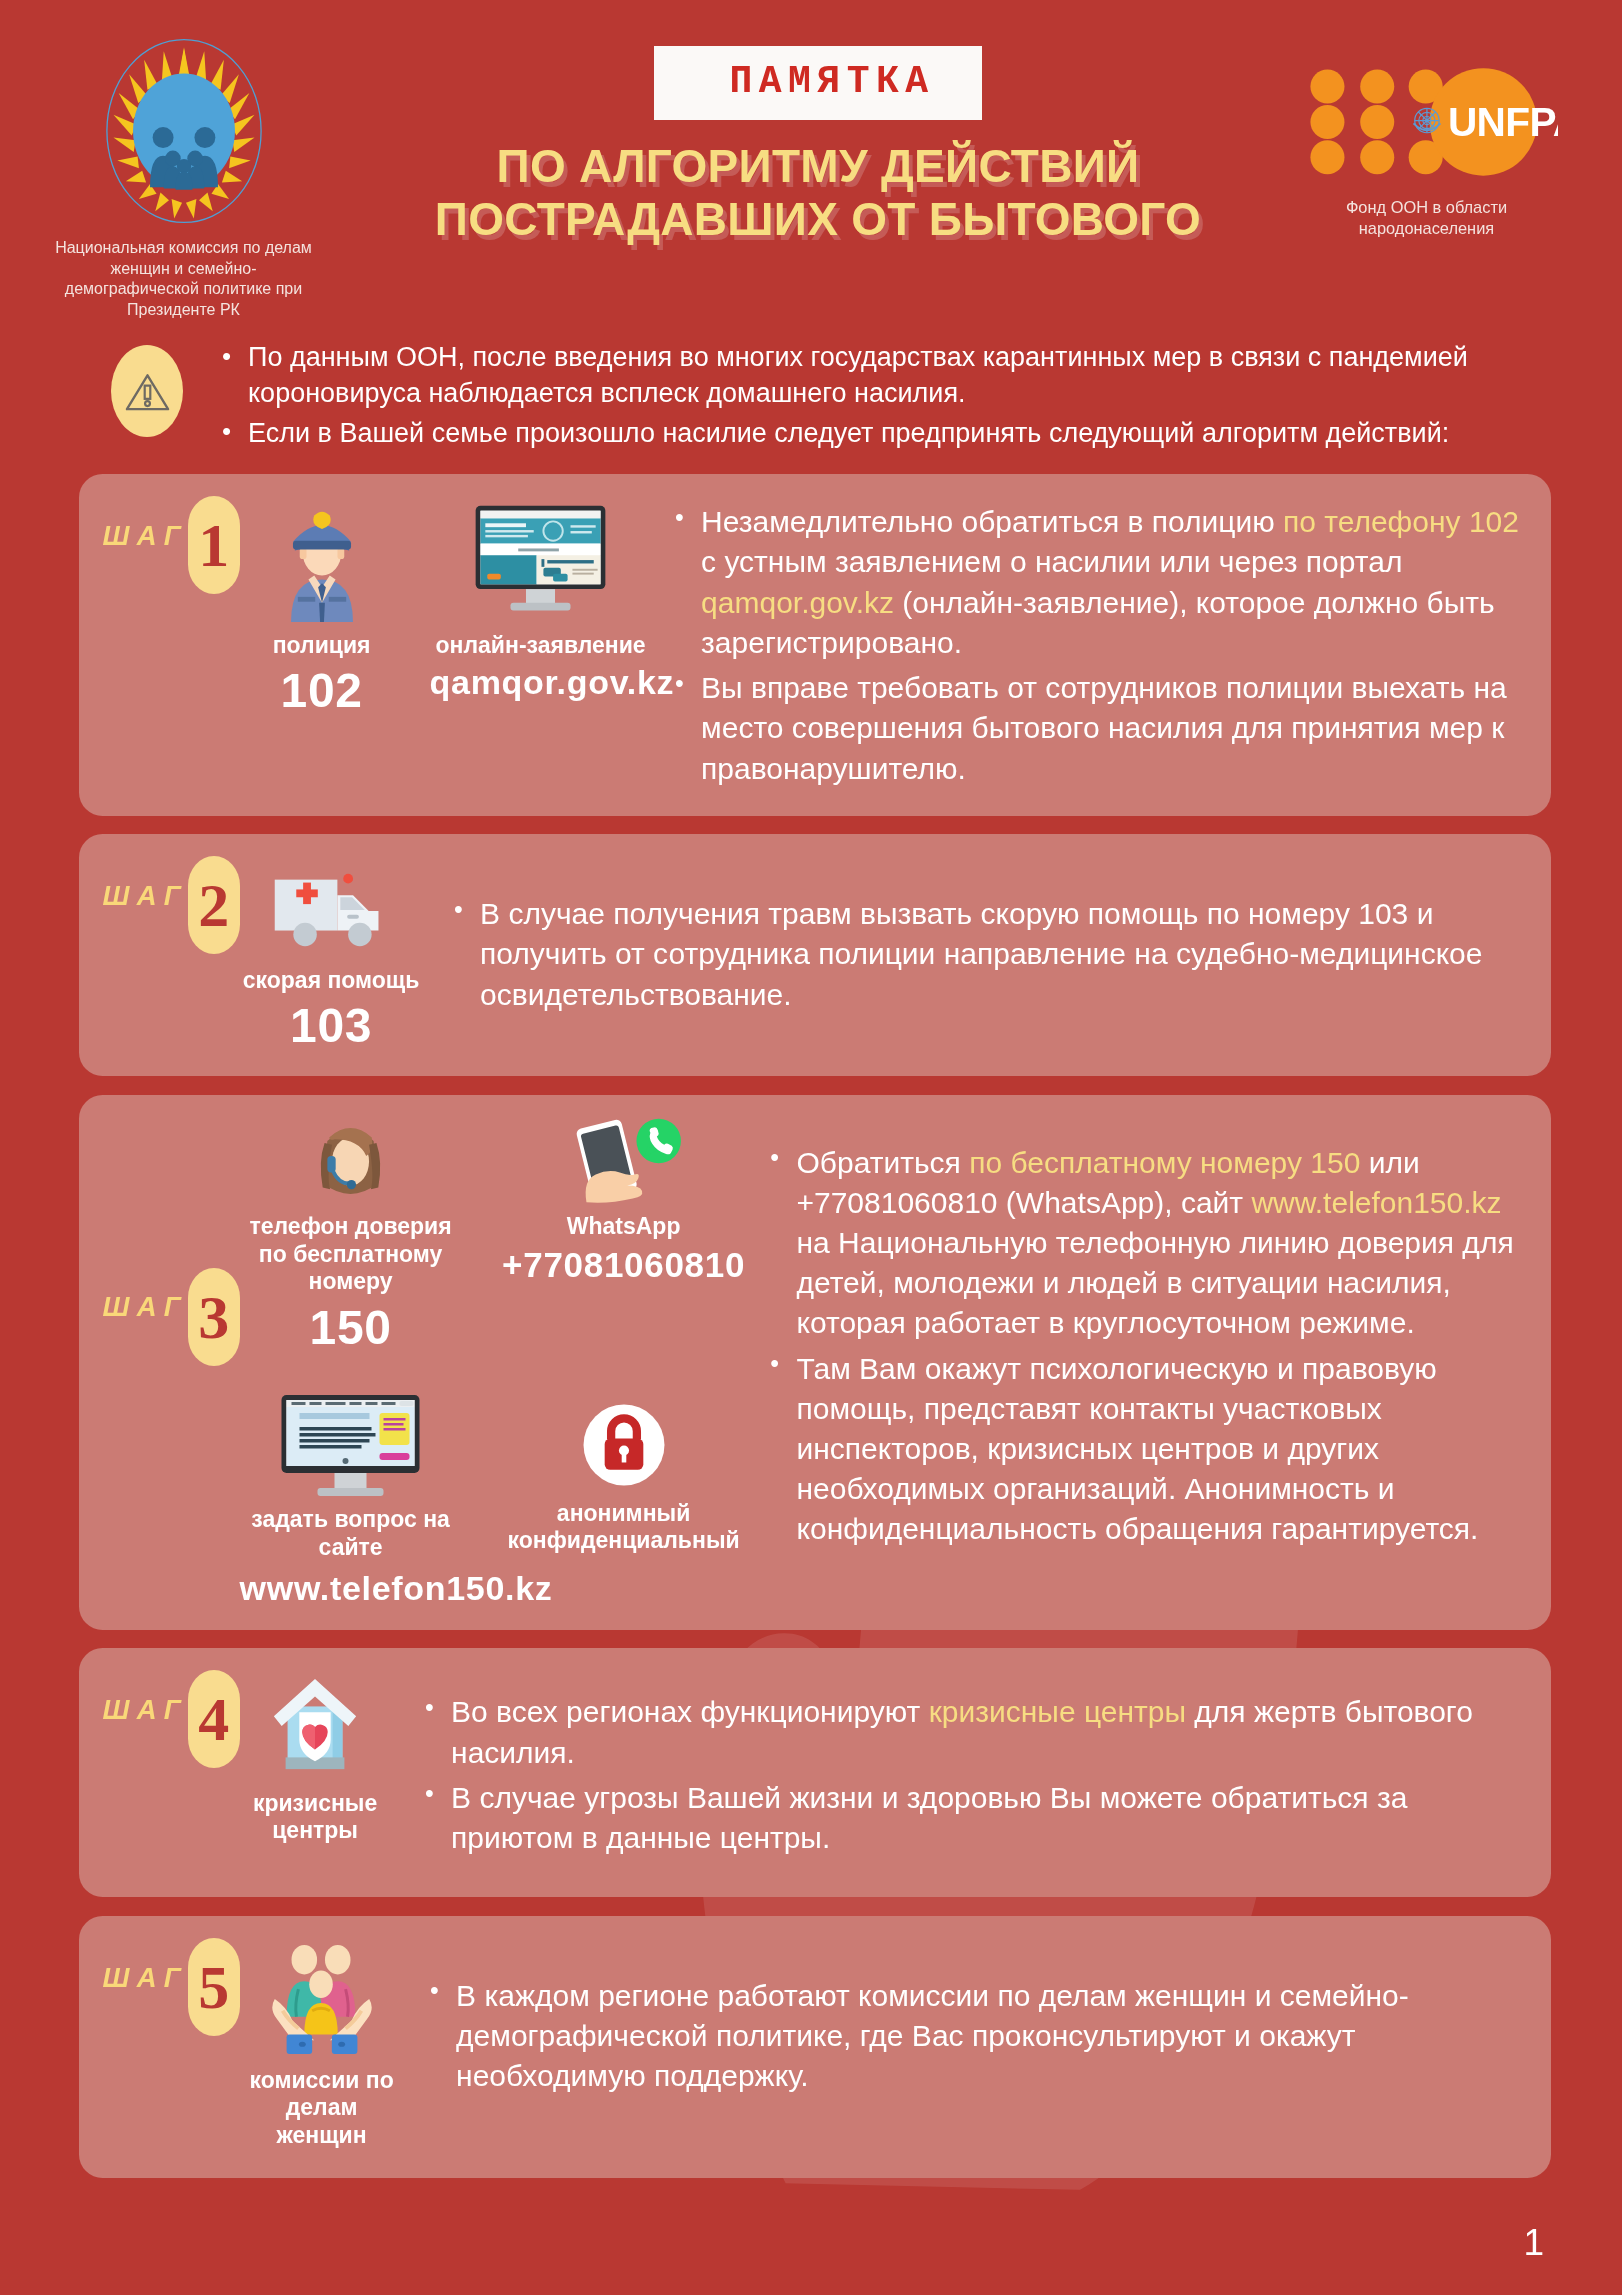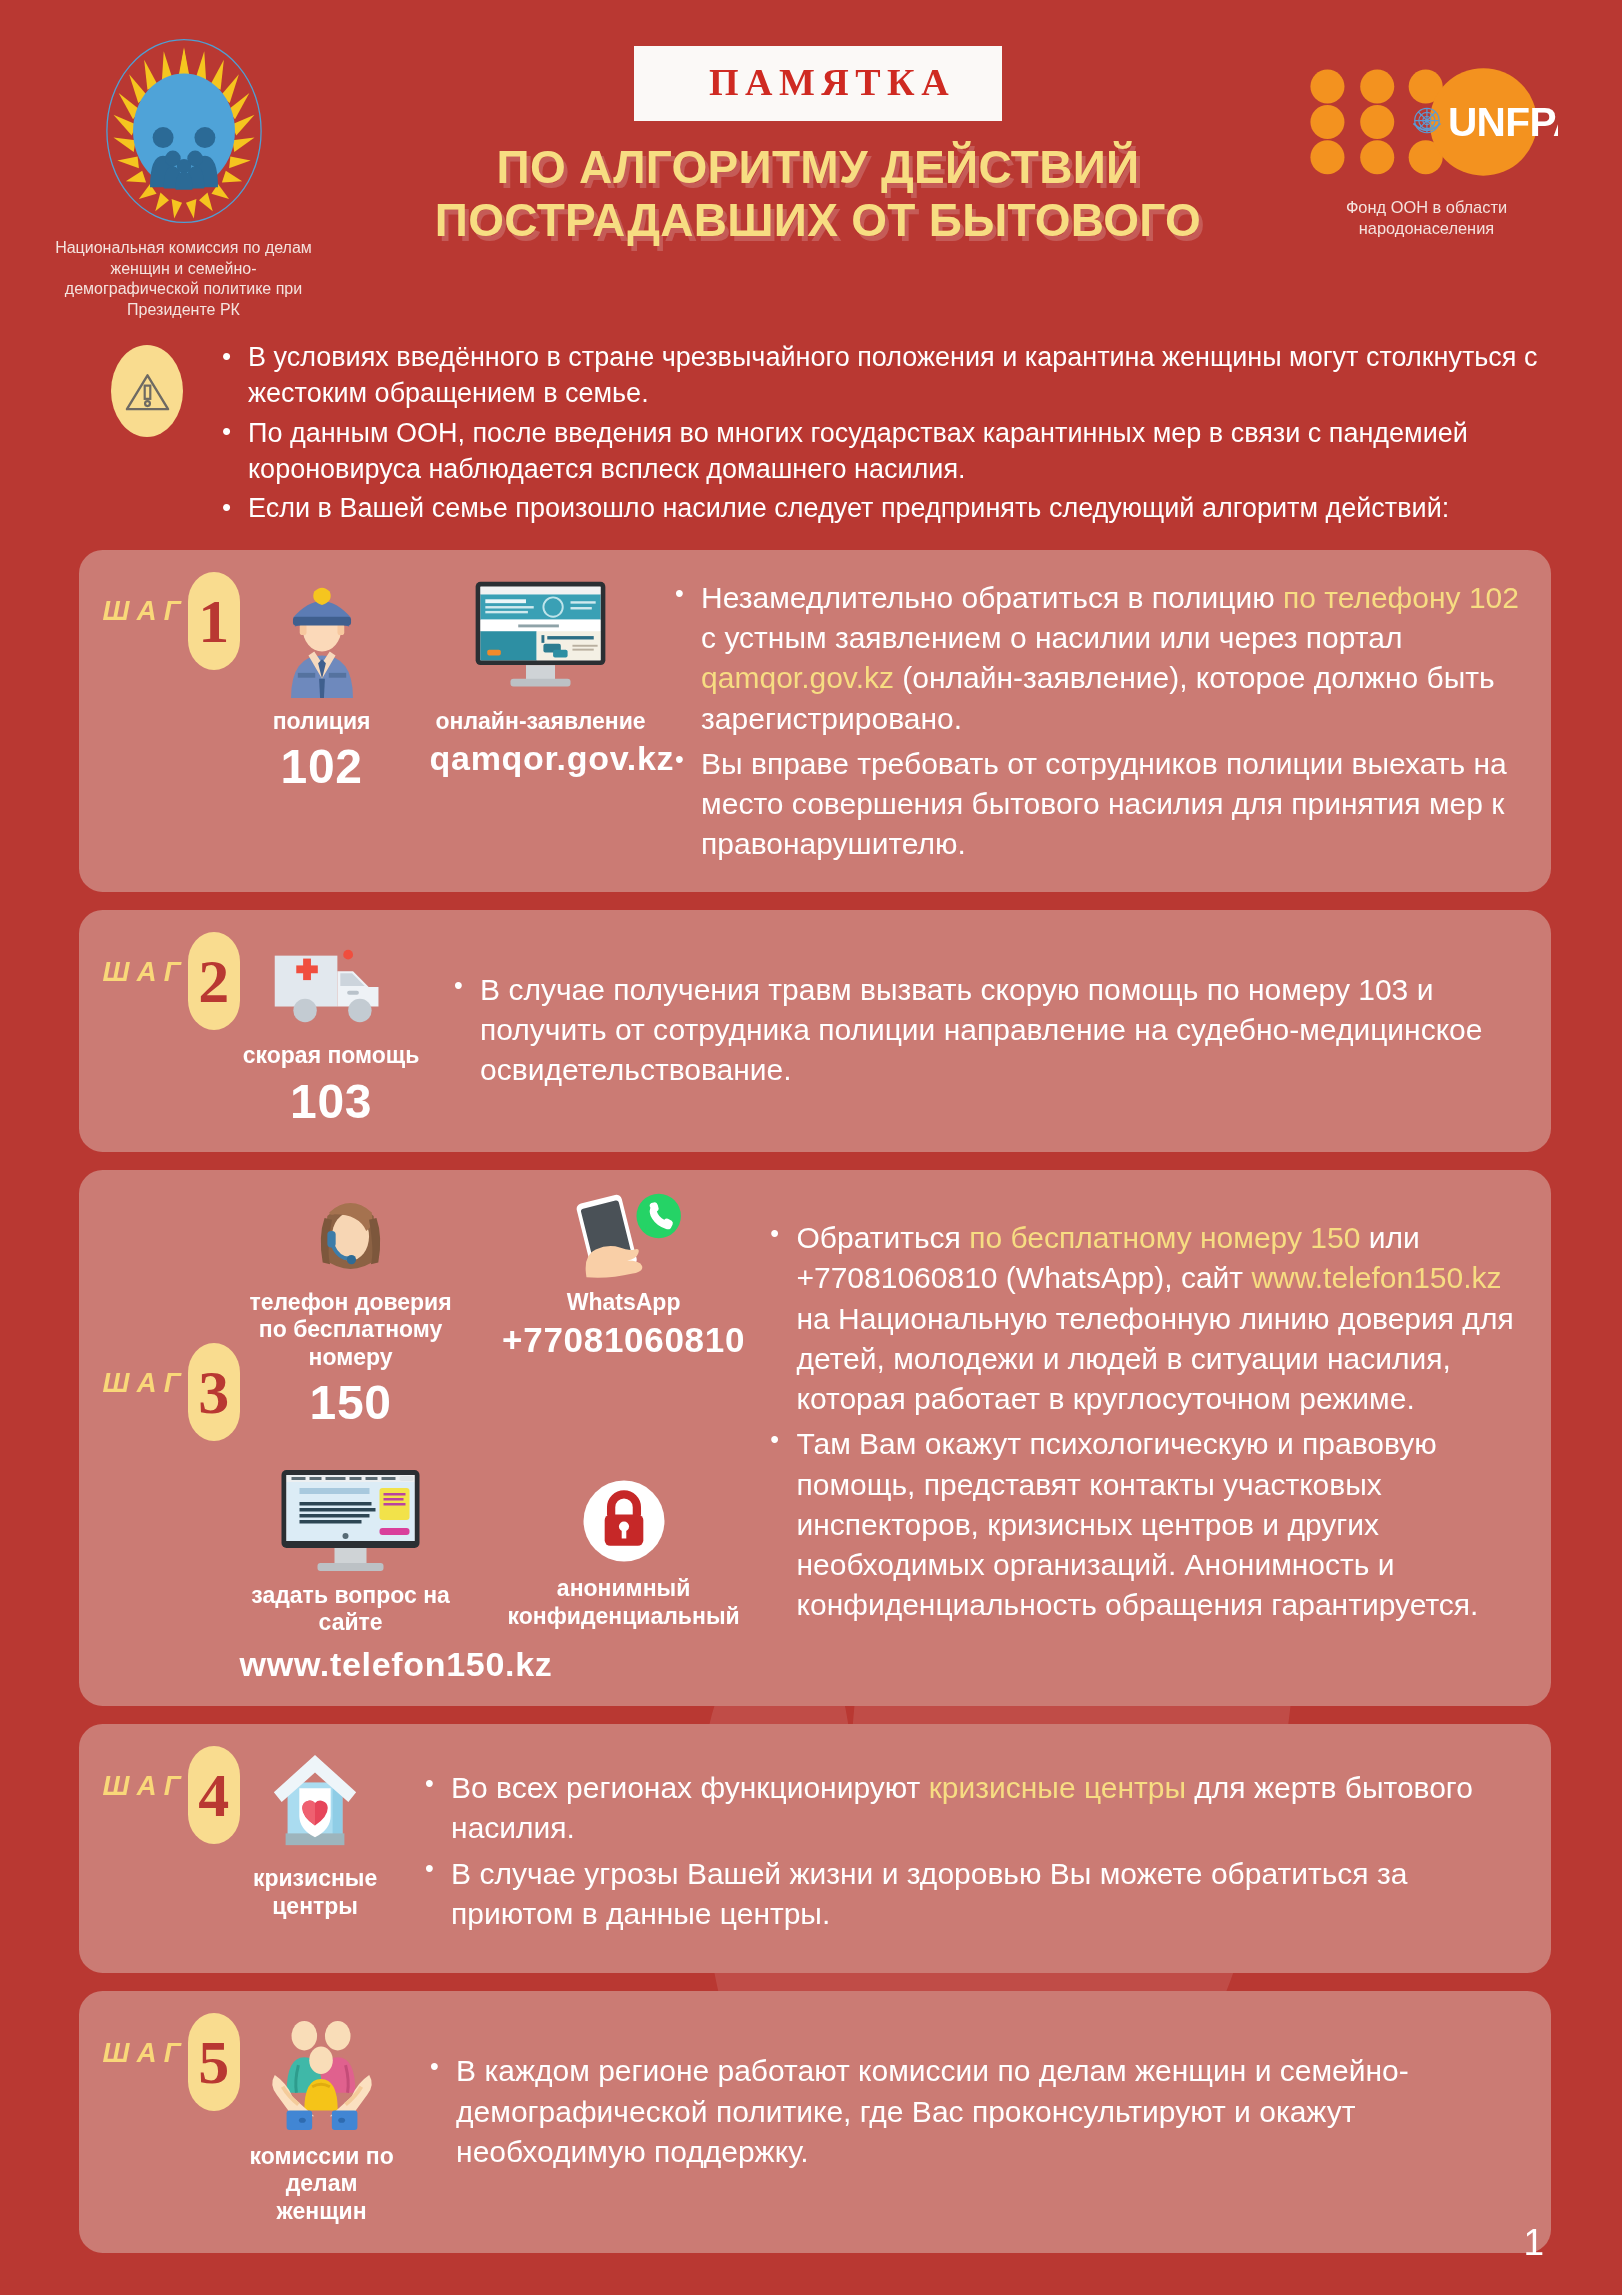--- a/index.html
+++ b/index.html
@@ -43,21 +43,21 @@
     display: inline-block;
     background: #fbf9f7;
     padding: 14.4px 47px 17px;
     margin-bottom: 19.6px;
   }
   .pamyatka-box span {
     color: #cf2a22;
     font-size: 38px;
     font-weight: bold;
     letter-spacing: 6.5px;
-    font-family: Liberation Serif, serif;
+    font-family: Liberation Mono, monospace;
     margin-left: 28px;
   }
   .main-title {
     color: #f7dd82;
     font-size: 46px;
     font-weight: bold;
     line-height: 1.16;
     letter-spacing: 0.3px;
     text-shadow: 3.9px 4.6px 0 rgba(255,255,255,0.18);
     font-family: "Liberation Sans", sans-serif;
@@ -303,21 +303,20 @@
 
   <div class="intro">
     <div class="warn-badge">
       <svg width="47" height="47" viewBox="0 0 64 64">
         <path d="M32 10 L60 56 H4 Z" fill="none" stroke="#6e6a63" stroke-width="3.2" stroke-linejoin="round"></path>
         <rect x="28.2" y="24" width="7.6" height="18" fill="none" stroke="#6e6a63" stroke-width="3"></rect>
         <circle cx="32" cy="48.5" r="3.3" fill="none" stroke="#6e6a63" stroke-width="3"></circle>
       </svg>
     </div>
     <ul class="intro-list">
-      <li>В условиях введённого в стране чрезвычайного положения и карантина женщины могут столкнуться с жестоким обращением в семье.</li>
       <li>По данным ООН, после введения во многих государствах карантинных мер в связи с пандемией короновируса наблюдается  всплеск домашнего насилия.</li>
       <li>Если в Вашей семье произошло насилие следует предпринять следующий алгоритм действий:</li>
     </ul>
   </div>
 
   <div class="card step1">
     <div class="step-marker">
       <div class="step-word">ШАГ</div>
       <div class="step-num">1</div>
     </div>

